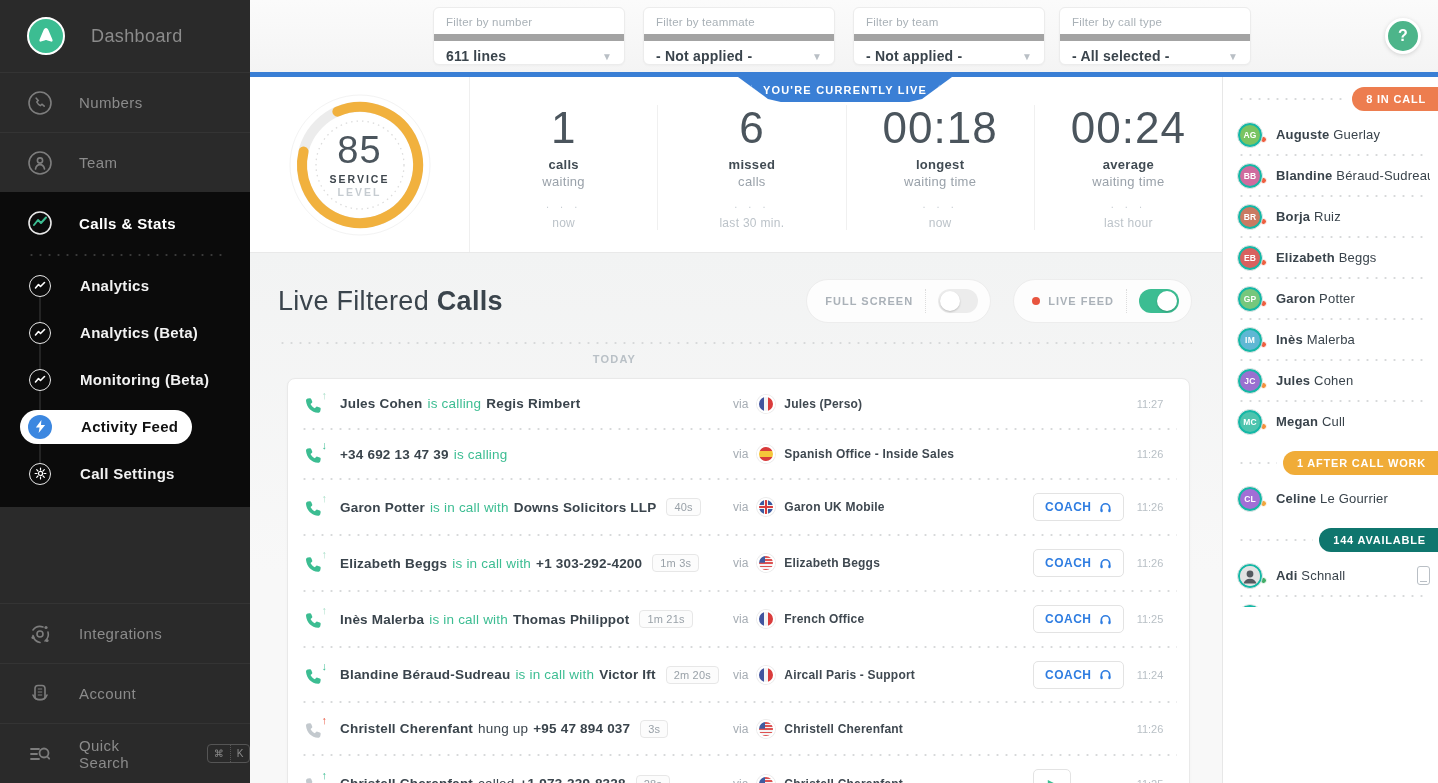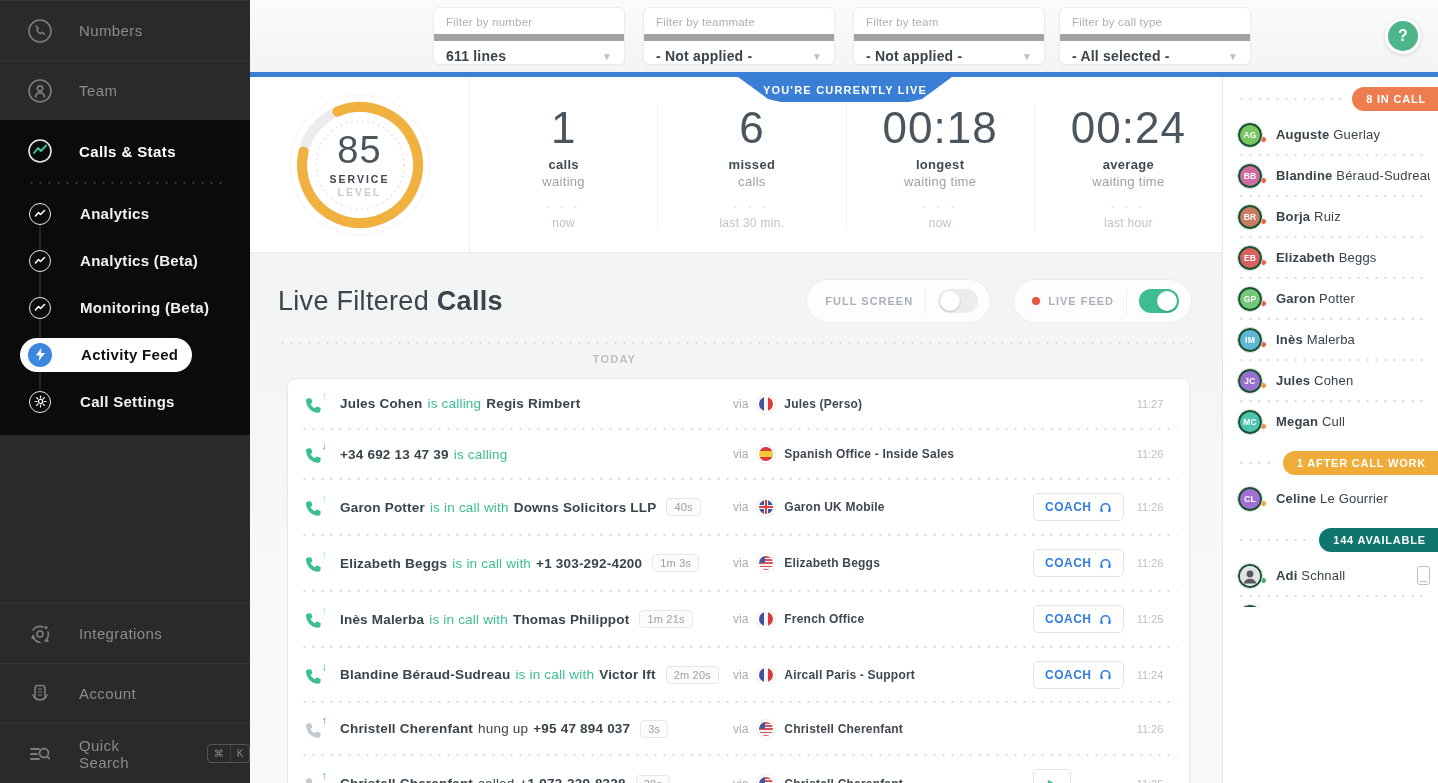--- a/index.html
+++ b/index.html
@@ -72,21 +72,21 @@
 
   
   #rightcol { position:absolute; left:1222px; top:77px; width:216px; height:706px; background:#fff; border-left:1px solid #e7e7e7; }
   #users-gauge-cell { height:176px; display:flex; align-items:center; justify-content:center; border-bottom:1px solid #efefef; }
   #team-scroll { position:relative; height:530px; overflow:hidden; }
   .team-badge-row { display:flex; align-items:center; height:32px; margin-top:6px; }
   .team-badge-row .dots-h { flex:1; margin-left:14px; }
   .team-badge { margin-left:6px; color:#fff; font-size:11px; font-weight:bold; letter-spacing:.8px; padding:6px 12px 6px 14px; border-radius:13px 0 0 13px; white-space:nowrap; }
   .team-row { display:flex; align-items:center; height:39px; padding:0 8px 0 14px; position:relative; }
   .team-sep { margin:0 10px 0 14px; }
-  .avatar { position:relative; width:26px; height:26px; border-radius:50%; border:1px solid #e7e7e7; padding:2px; background:#14532d; flex-shrink:0; }
+  .avatar { position:relative; width:26px; height:26px; border-radius:50%; border:1px solid #e7e7e7; padding:2px; background:#14b8a6; flex-shrink:0; }
   .avatar-inner { width:20px; height:20px; border-radius:50%; display:flex; align-items:center; justify-content:center; color:#fff; font-size:8.5px; font-weight:bold; letter-spacing:.2px; }
   .status-dot { width:7px; height:7px; border-radius:50%; margin-left:-3px; margin-top:10px; flex-shrink:0; border:1px solid #fff; }
   .team-name { margin-left:9px; font-size:13px; color:#39434b; letter-spacing:.2px; white-space:nowrap; overflow:hidden; }
   .team-name b { font-weight:bold; }
   .team-name .lastname { color:#6e7press880; }
   .mobile-ico { margin-left:auto; width:13px; height:19px; border:1.5px solid #b9bfc5; border-radius:3px; position:relative; flex-shrink:0; }
   .mobile-ico::after { content:""; position:absolute; left:2px; right:2px; bottom:2px; height:1.5px; background:#b9bfc5; }
 
   
   #main { position:absolute; left:250px; top:253px; width:972px; height:530px; background:linear-gradient(180deg,#f2f3f3,#f8f8f8 60%); overflow:hidden; }
@@ -143,20 +143,28 @@
   .call-time { width:42px; text-align:center; font-size:11px; color:#b9c0c6; flex-shrink:0; }
 
   button { font-family:inherit; }
 </style>
 </head>
 <body>
 
 <div id="stage">
 
   <nav id="sidebar">
+    <div class="side-row" id="side-logo-row">
+      <span id="logo-circle">
+        <svg width="20" height="20" viewBox="0 0 20 20">
+            <path d="M10 2 C8.8 2 8 3 7.4 4.6 L3.6 13.6 C3 15.2 3.8 16 5 15.6 L9.2 14.2 C9.7 14 10.3 14 10.8 14.2 L15 15.6 C16.2 16 17 15.2 16.4 13.6 L12.6 4.6 C12 3 11.2 2 10 2 Z" fill="#fff"></path>
+          </svg>
+      </span>
+      <span class="side-label">Dashboard</span>
+    </div>
 
     <div class="side-row">
       <span class="side-icon">
         <svg viewBox="0 0 26 26" fill="none" stroke="#7d7d7d" stroke-width="1.6">
             <circle cx="13" cy="13" r="11"></circle>
             <path d="M9.2 8.2 l2 2.2 -1.4 1.6 c.8 1.6 2 2.8 3.6 3.6 l1.6 -1.4 2.2 2" stroke-linecap="round"></path>
           </svg>
       </span>
       <span class="side-label">Numbers</span>
     </div>

